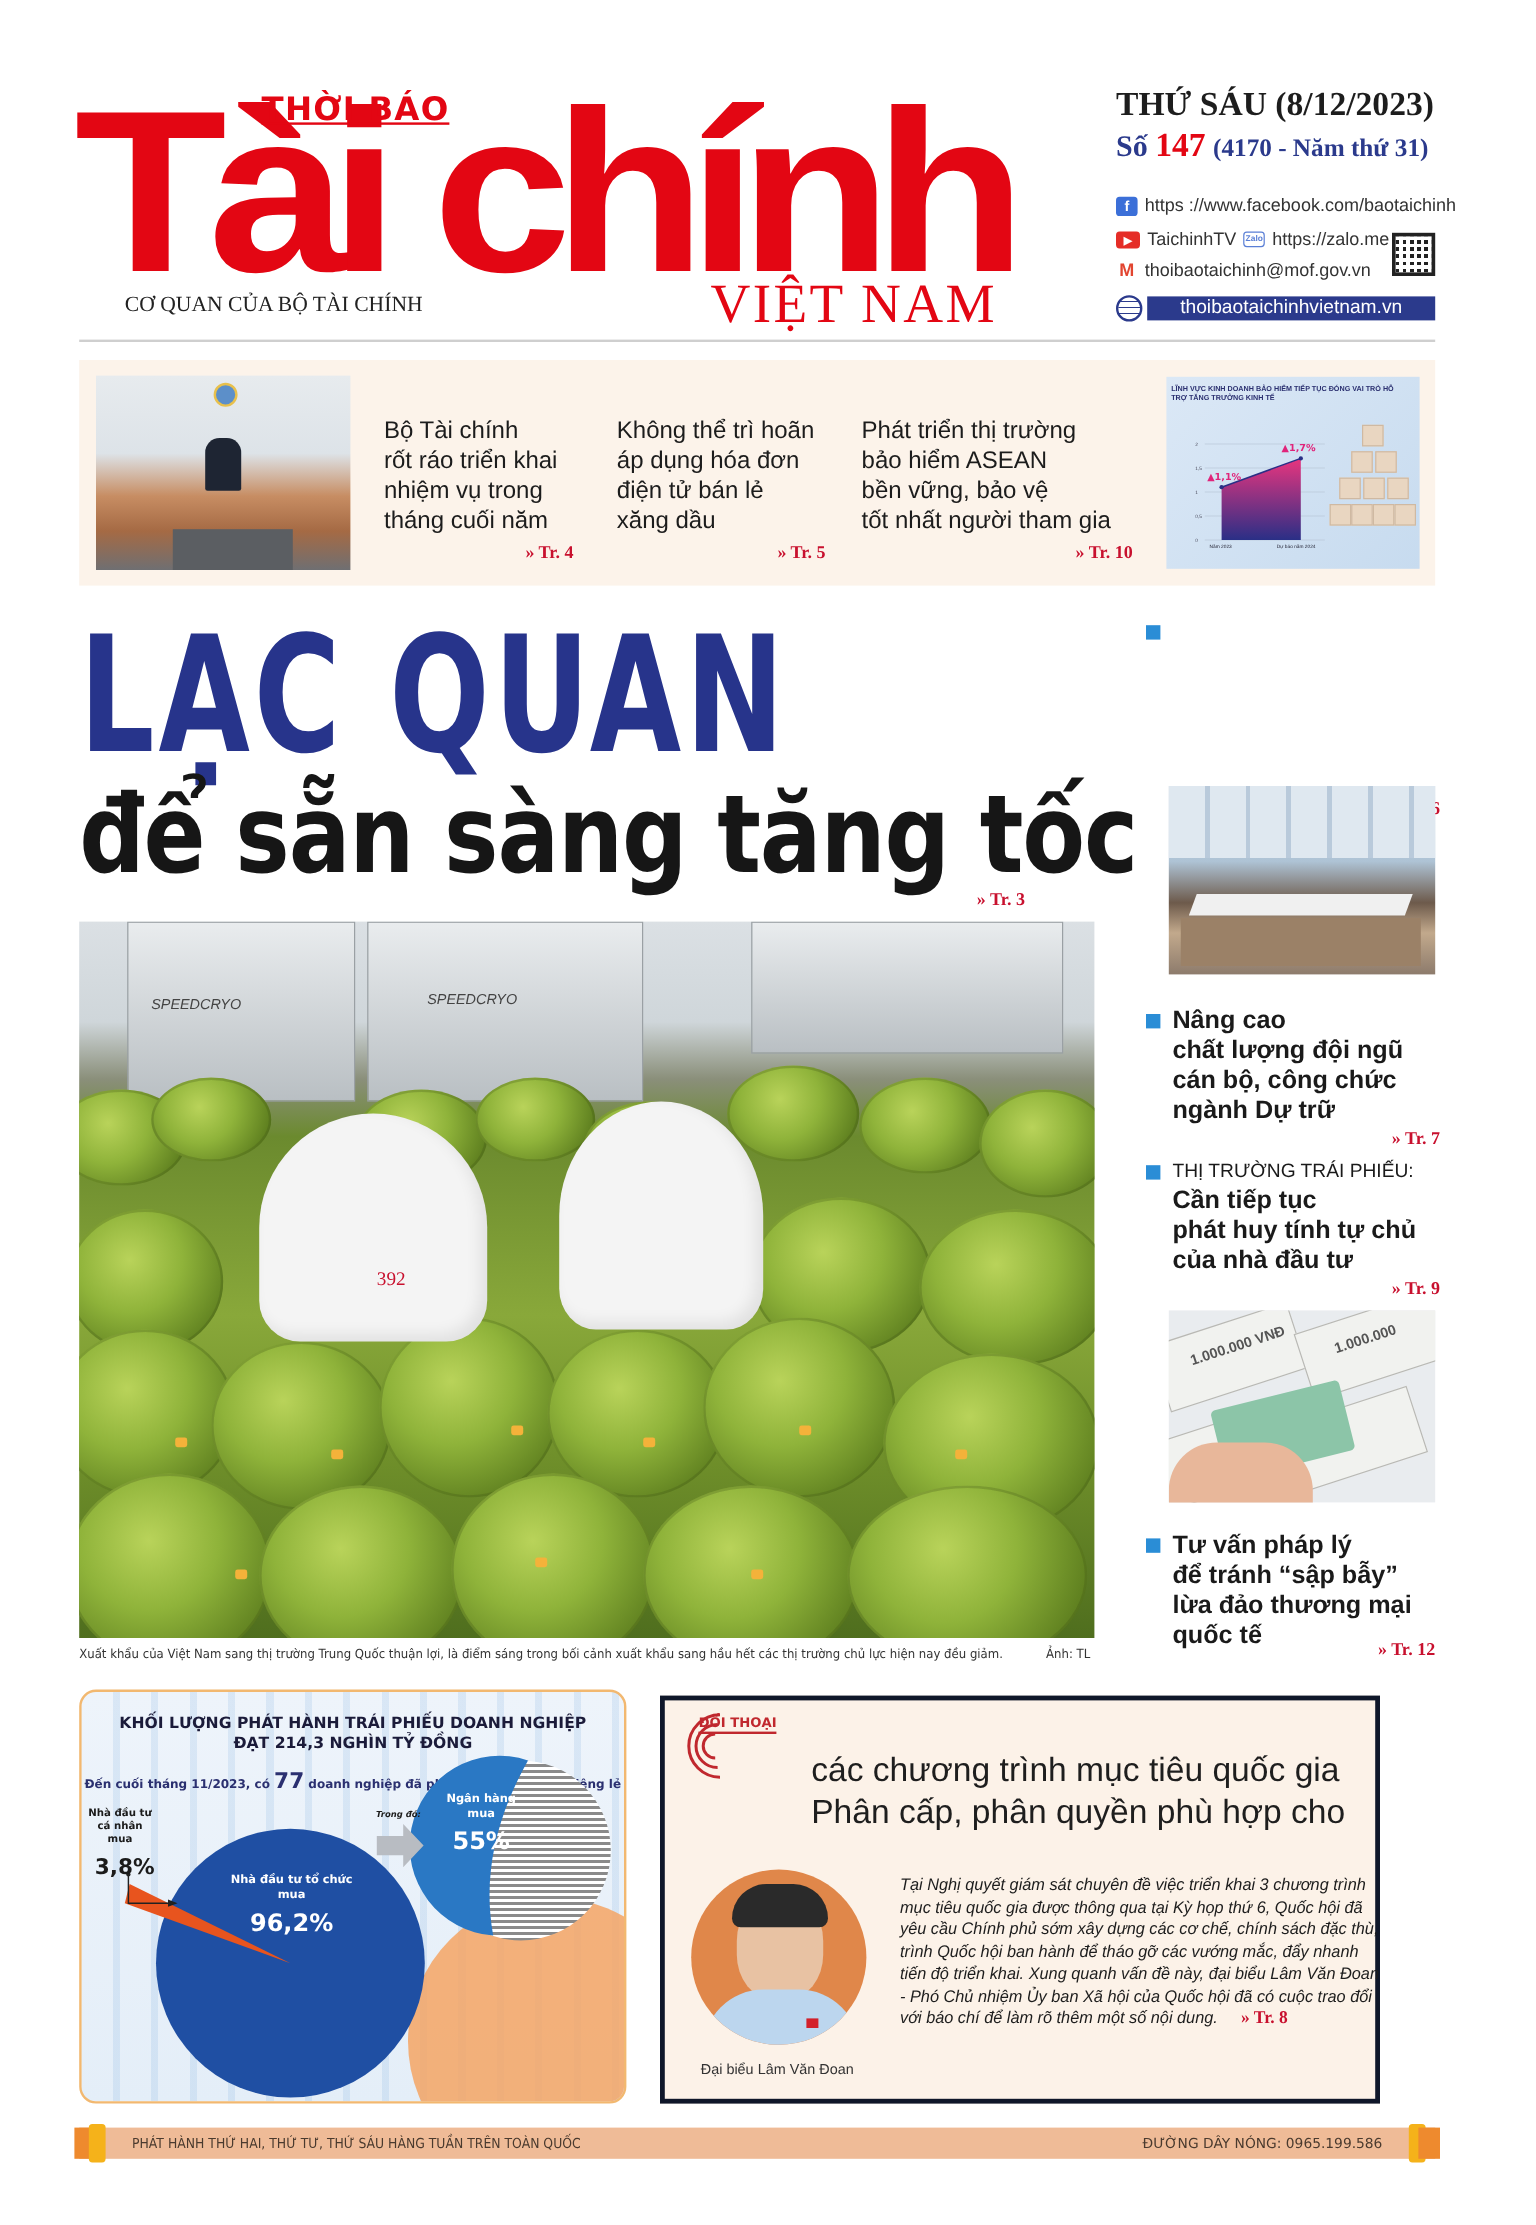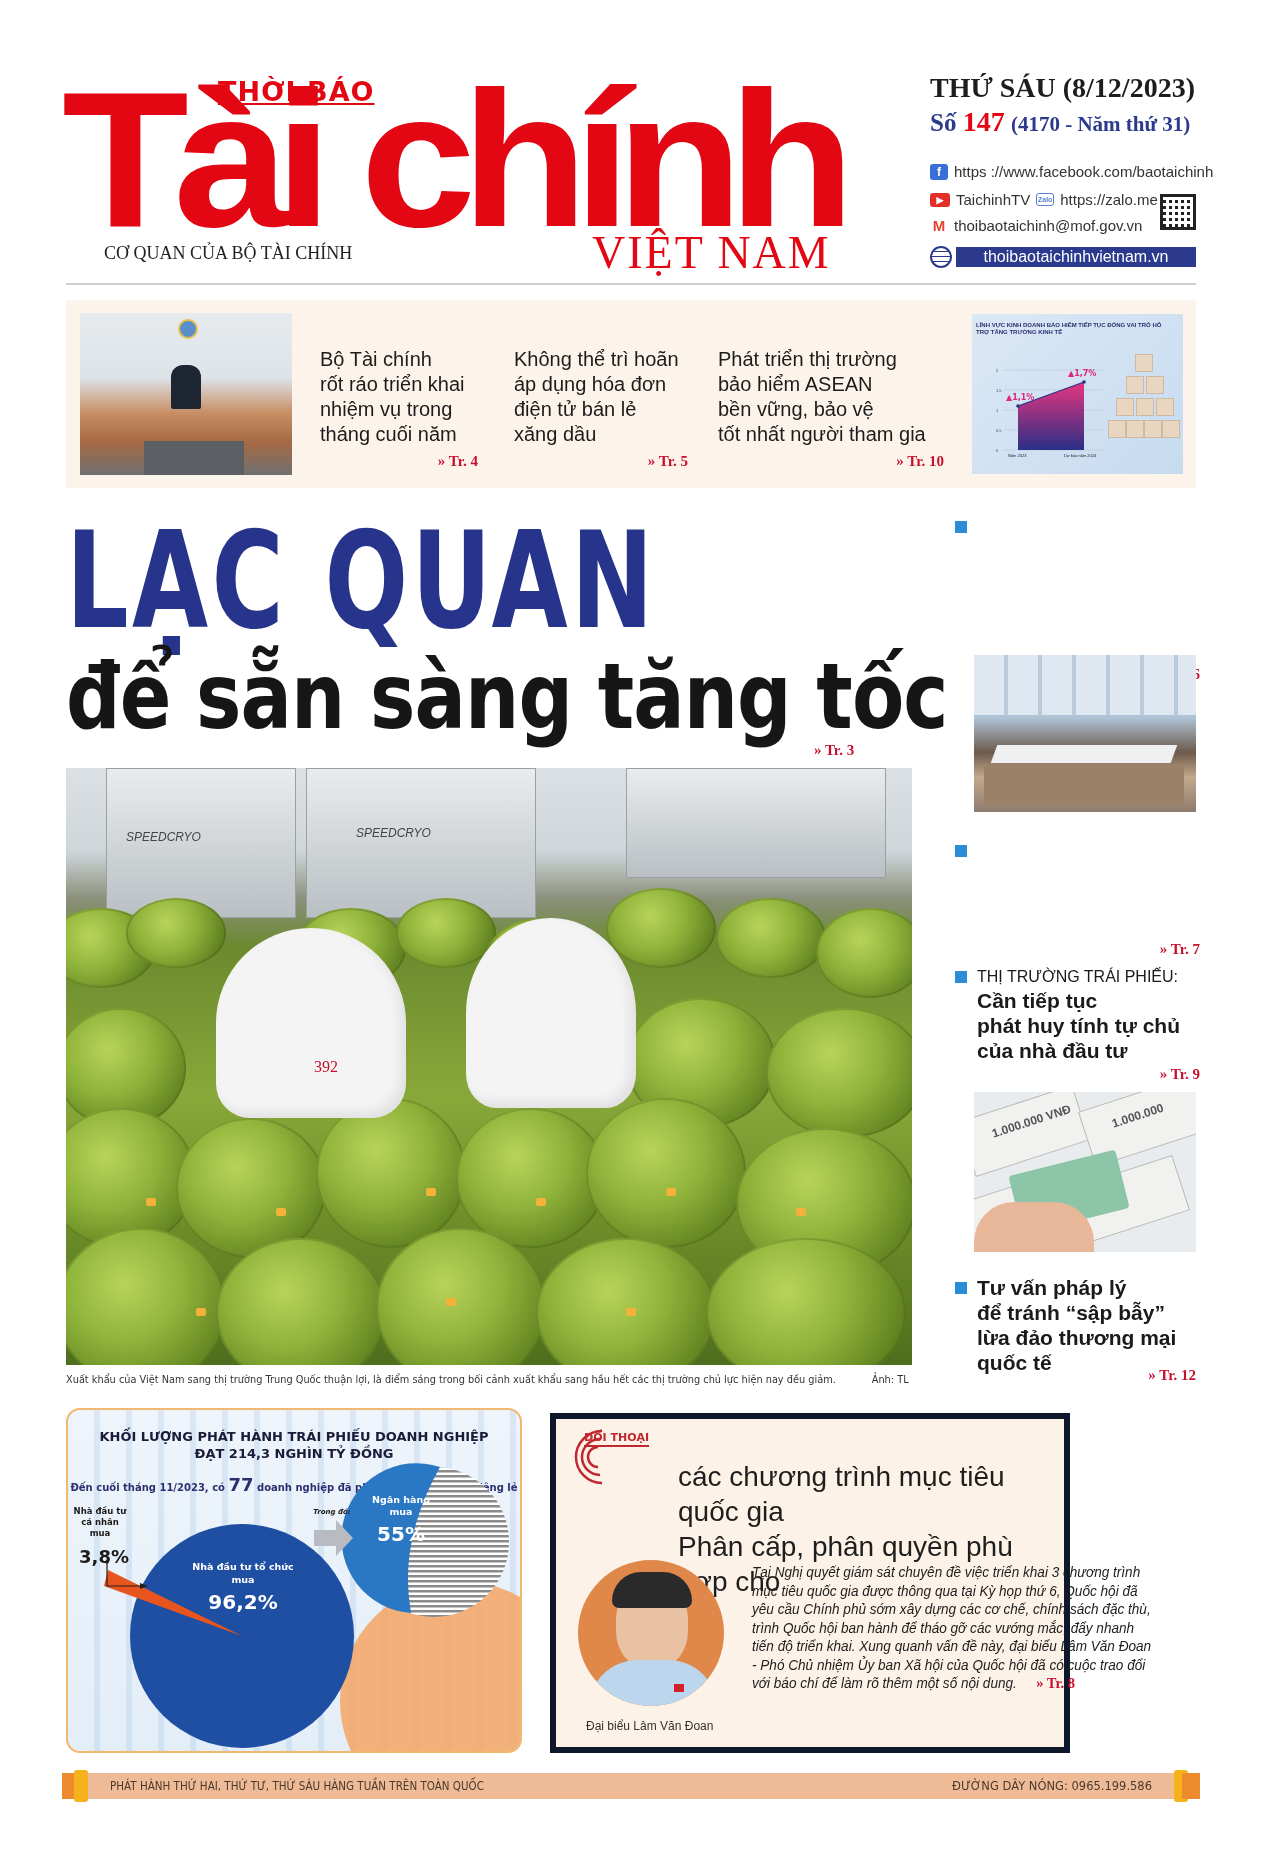--- a/index.html
+++ b/index.html
@@ -71,21 +71,21 @@
   .info { left: 66px; top: 1408px; width: 456px; height: 345px; border: 2px solid #f2b870; border-radius: 14px; overflow: hidden; background: linear-gradient(180deg, #eef4fb 0%, #e4eef8 100%); }
   .info-bars { position: absolute; inset: 0; background: repeating-linear-gradient(90deg, transparent 0 26px, rgba(120,170,220,.18) 26px 32px); }
   .info-swoosh { position: absolute; right: -60px; bottom: -70px; width: 240px; height: 240px; border-radius: 50%; background: #f4a464; opacity: .85; }
   .info-title { position: absolute; left: 0; width: 100%; top: 18px; text-align: center; font-family: "DejaVu Sans", sans-serif; font-weight: bold; font-size: 13px; line-height: 17px; color: #1b1b3a; }
   .info-sub { position: absolute; left: 0; width: 100%; top: 64px; text-align: center; font-family: "DejaVu Sans", sans-serif; font-weight: bold; font-size: 10px; color: #2b3070; }
   .info-sub .big { font-size: 18px; }
   .info-lbl { position: absolute; text-align: center; font-family: "DejaVu Sans", sans-serif; font-weight: bold; color: #1b1b1b; }
   .white { color: #fff; }
 
   
-  .dlg { left: 550px; top: 1413px; width: 520px; height: 340px; background: #fcf2e8; border: 6px solid #0f172a; }
+  .dlg { left: 550px; top: 1413px; width: 600px; height: 340px; background: #fcf2e8; border: 4px solid #0f172a; }
   .dlg-badge { position: absolute; left: 6px; top: 8px; width: 70px; height: 60px; }
   .dlg-badge-text { position: absolute; left: 28px; top: 12px; font-family: "DejaVu Sans", sans-serif; font-weight: bold; font-size: 11px; color: #c0282e; border-bottom: 2px solid #c0282e; padding-bottom: 1px; }
   .dlg-title { position: absolute; left: 122px; top: 40px; font-family: "Liberation Sans", sans-serif; font-size: 28px; line-height: 35px; color: #1e1e1e; }
   .dlg-portrait { position: absolute; left: 22px; top: 141px; width: 146px; height: 146px; border-radius: 50%; overflow: hidden; background: #e0874a; }
   .dlg-caption { position: absolute; left: 30px; top: 300px; font-size: 12px; color: #333; }
   .dlg-text { position: absolute; left: 196px; top: 144px; width: 420px; font-family: "Liberation Sans", sans-serif; font-style: italic; font-size: 14px; line-height: 18.5px; color: #1d1d1d; transform: scaleX(0.97); transform-origin: left top; }
 
   
   .footer { left: 66px; top: 1773px; width: 1130px; height: 26px; background: #efbb97; }
   .footer-cap { position: absolute; top: -3px; width: 14px; height: 32px; background: #f5b21a; border-radius: 3px; }
@@ -267,20 +267,26 @@
 </div>
 
 <div class="abs side-photo1">
   <div style="position:absolute; left:0; top:0; width:222px; height:60px; background:repeating-linear-gradient(90deg,#dfe8f0 0 30px,#b9cadb 30px 34px);"></div>
   <div style="position:absolute; left:20px; top:90px; width:180px; height:18px; background:#f0f0f0; transform:skewX(-20deg);"></div>
   <div style="position:absolute; left:10px; top:110px; width:200px; height:40px; background:#9b8167;"></div>
 </div>
 
 <div class="abs side-item" style="top:838px; height:110px;">
   <span class="sq" style="top:7px;"></span>
+  <div class="side-title" style="top:0;">
+    <div>Nâng cao</div>
+      <div>chất lượng đội ngũ</div>
+      <div>cán bộ, công chức</div>
+      <div>ngành Dự trữ</div>
+  </div>
   <span class="abs tr" style="right:0; top:103px;">» Tr. 7</span>
 </div>
 
 <div class="abs side-item" style="top:968px; height:115px;">
   <span class="sq" style="top:3px;"></span>
   <div class="side-kicker" style="top:0;">THỊ TRƯỜNG TRÁI PHIẾU:</div>
   <div class="side-title" style="top:20px;">
     <div>Cần tiếp tục</div>
       <div>phát huy tính tự chủ</div>
       <div>của nhà đầu tư</div>

